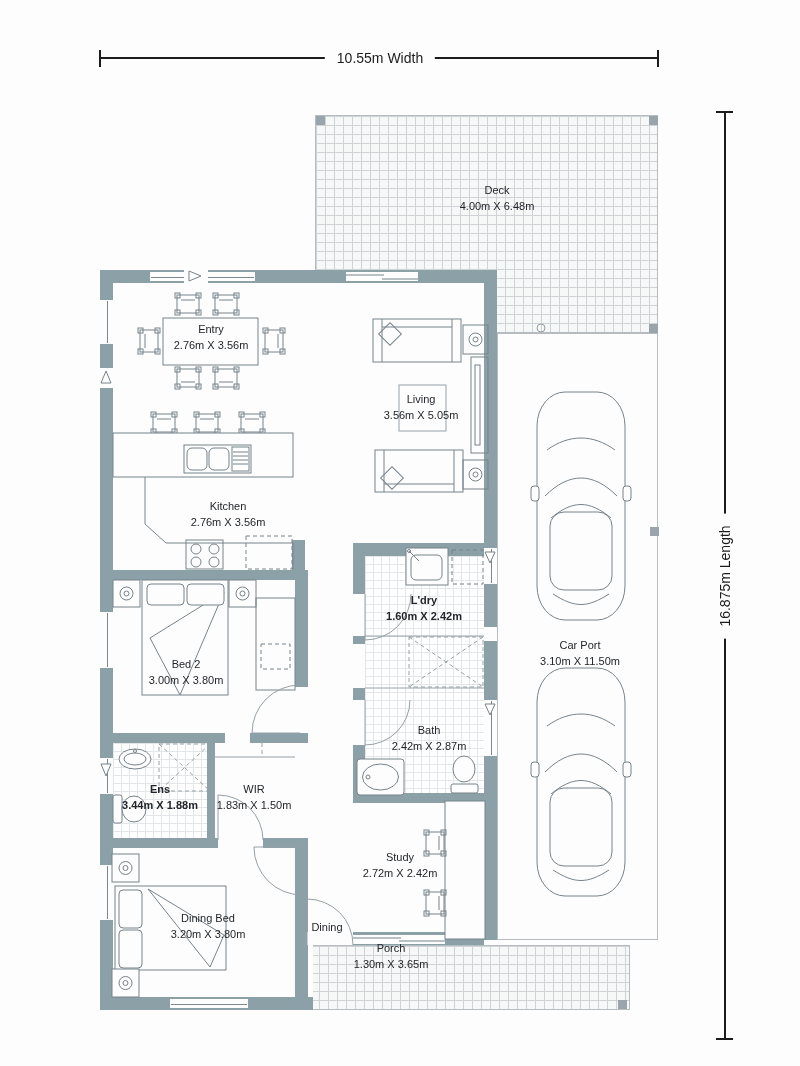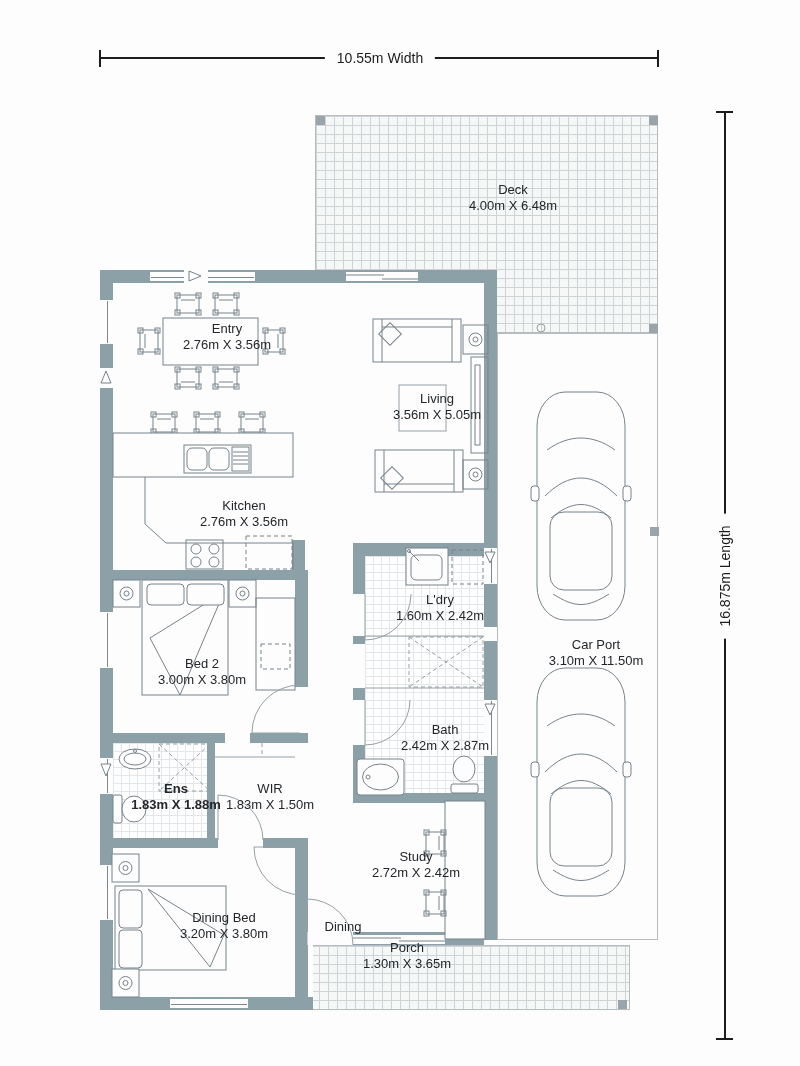--- a/index.html
+++ b/index.html
@@ -18,21 +18,21 @@
         background-image:linear-gradient(#e4e7e9 1px,transparent 1px),linear-gradient(90deg,#e4e7e9 1px,transparent 1px);
         background-size:8px 8px;}
   .outline{position:absolute;border:1px solid #b6bcbf;box-sizing:border-box;}
   .post{position:absolute;width:9px;height:9px;background:#99a5ab;}
   #fsvg{position:absolute;left:0;top:0;}
   #fsvg *{stroke:var(--line,#77838b);fill:none;stroke-width:1;}
   #fsvg .fw{fill:#fdfdfd;}
   #fsvg .dash{stroke-dasharray:4 3;}
   #fsvg .lt{stroke:#94a0a6;}
   .lbl{position:absolute;transform:translateX(-50%);text-align:center;color:var(--text,#23262b);
-       font-size:13px;line-height:16px;white-space:nowrap;margin-left:16px;}
+       font-size:11px;line-height:16px;white-space:nowrap;}
   .dimline{position:absolute;background:var(--dim,#1c1c1c);}
   .dimlabel{position:absolute;font-size:14px;color:var(--dim,#1c1c1c);background:#fdfdfd;
             padding:0 12px;white-space:nowrap;transform:translate(-50%,-50%);}
   .dimlabel.rot{transform:translate(-50%,-50%) rotate(-90deg);}
 </style>
 </head>
 <body>
 
 <div id="canvas">
 
@@ -339,31 +339,31 @@
     <div>3.56m X 5.05m</div>
   </div>
   <div class="lbl" style="left:228px;top:498px;">
     <div>Kitchen</div>
     <div>2.76m X 3.56m</div>
   </div>
   <div class="lbl" style="left:186px;top:656px;">
     <div>Bed 2</div>
     <div>3.00m X 3.80m</div>
   </div>
-  <div class="lbl" style="left:424px;top:592px;">
+  <div class="lbl" style="left:424px;top:592px;font-weight:bold;">
     <div>L'dry</div>
     <div>1.60m X 2.42m</div>
   </div>
   <div class="lbl" style="left:429px;top:722px;">
     <div>Bath</div>
     <div>2.42m X 2.87m</div>
   </div>
   <div class="lbl" style="left:160px;top:781px;font-weight:bold;">
     <div>Ens</div>
-    <div>1.83m X 1.88m</div>
+    <div>3.44m X 1.88m</div>
   </div>
   <div class="lbl" style="left:254px;top:781px;">
     <div>WIR</div>
     <div>1.83m X 1.50m</div>
   </div>
   <div class="lbl" style="left:208px;top:910px;">
     <div>Dining Bed</div>
     <div>3.20m X 3.80m</div>
   </div>
   <div class="lbl" style="left:400px;top:849px;">

